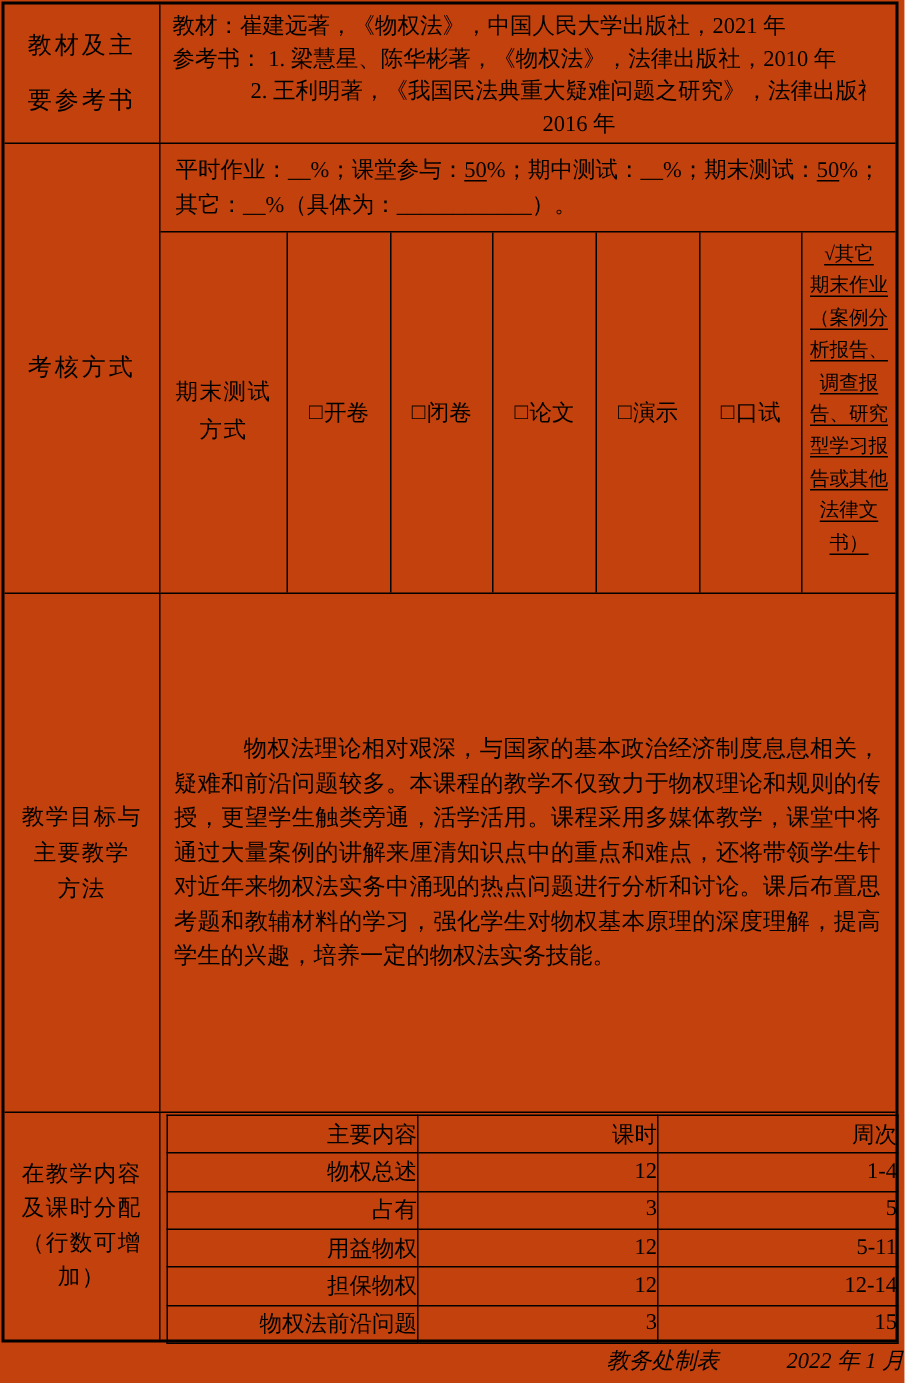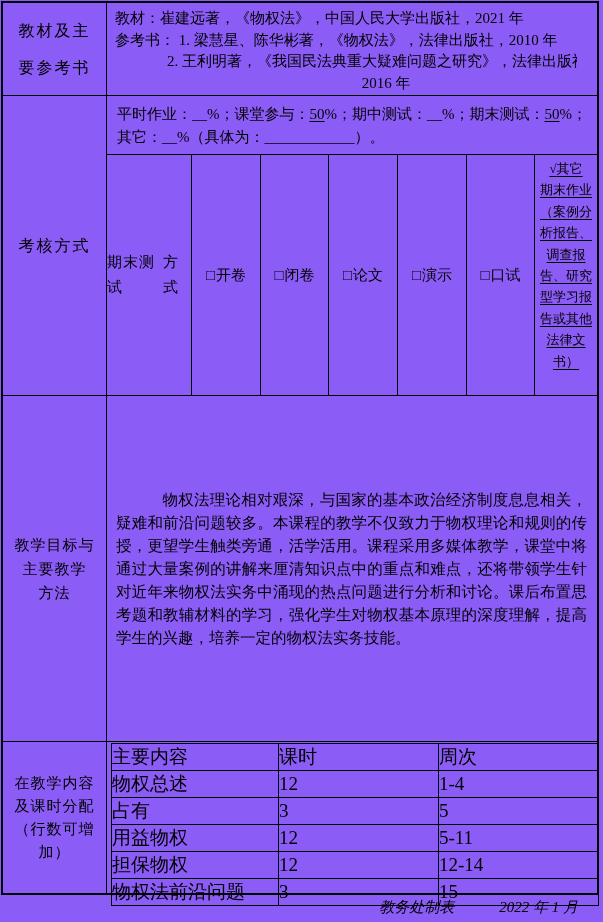--- a/index.html
+++ b/index.html
@@ -1,17 +1,17 @@
 <!DOCTYPE html>
 <html><head>
 <meta charset="utf-8">
 <style>
   html,body { margin:0; padding:0; background:#fff; }
   .page {
-    position:relative; width:603px; height:922px; background:#8b5cf6;
+    position:relative; width:603px; height:922px; background:#c2410c;
     font-family:"Liberation Serif","DejaVu Serif",serif; color:#000;
     overflow:hidden;
   }
   .outer {
     position:absolute; top:1px; left:1px; width:598px; height:894px;
     border:2px solid #000; box-sizing:border-box;
     display:flex; flex-direction:column;
   }
   .row { display:flex; min-height:0; }
   .row-b { border-bottom:1px solid #000; }
@@ -38,21 +38,21 @@
     height:59px; flex:none; border-bottom:1px solid #000; box-sizing:border-box;
     padding:7px 4px 0 10px; font-size:15px; line-height:23px;
   }
   .grading .ln { white-space:nowrap; overflow:hidden; }
   .ul { text-decoration:underline; text-underline-offset:2px; }
   .exam { flex:1; display:grid; grid-template-columns:84px 69px 68px 69px 69px 68px 1fr; }
   .ecell {
     border-left:1px solid #000; display:flex; align-items:center; justify-content:center;
     font-size:15px; overflow:hidden; box-sizing:border-box;
   }
-  .ecell:first-child { border-left:none; flex-direction:row; line-height:25px; letter-spacing:1px; }
+  .ecell:first-child { border-left:none; flex-direction:column; line-height:25px; letter-spacing:1px; }
   .cbx { margin-right:1px; }
   .eother {
     display:block; padding:3px 4px; font-size:13px; line-height:21.4px; text-align:center;
     text-decoration:underline; text-underline-offset:3px;
   }
   .pre { white-space:pre-line; }
 
   
   .r3 { height:345px; flex:none; }
   .r3 .rlabel { font-size:15px; letter-spacing:1px; }
@@ -60,28 +60,28 @@
   .para {
     padding:0 10px 0 9px; font-size:15.5px; line-height:23px;
     text-indent:3em; text-align:justify;font-family:Liberation Serif, serif;
   }
 
   
   .r4 { flex:1; }
   .r4 .rlabel { font-size:15px; letter-spacing:1px; line-height:23px; }
   .sched {
     margin:1px 0 0 4px; width:487px; height:153px;
-    border-collapse:collapse; table-layout:fixed; font-size:19px; text-align:left;
+    border-collapse:collapse; table-layout:fixed; font-size:15px; text-align:right;
   }
   .sched td { border:1px solid #000; padding:0; overflow:hidden; }
 
   
   .footer {
     position:absolute; top:898px; left:0; width:100%; box-sizing:border-box;
-    display:flex; justify-content:flex-end; gap:45px; padding-right:25px;
+    display:flex; justify-content:flex-end; gap:45px; 
     font-size:15px; font-style:italic;
   }
 </style>
 </head>
 <body>
 
 <div class="page">
   <div class="outer">
 
     <div class="row row-b r1">

